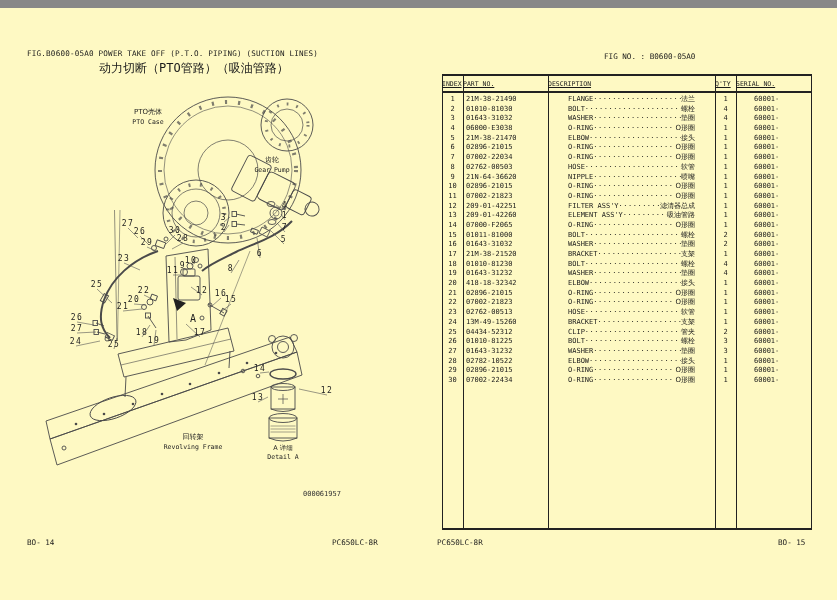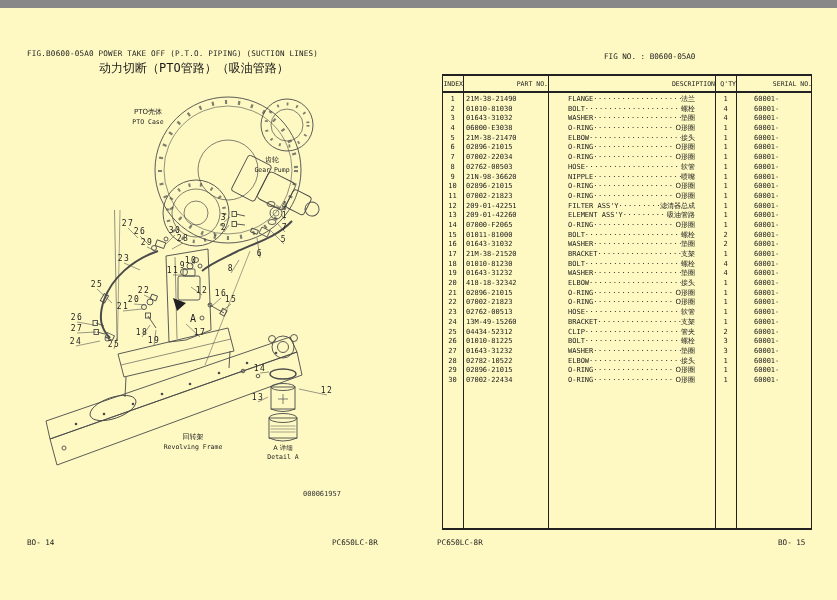--- a/index.html
+++ b/index.html
@@ -18,21 +18,21 @@
   .f1 { left:27px; } .f2 { left:332px; } .f3 { left:437px; } .f4 { left:778px; }
 
   
   .ptable {
     position:absolute; left:442px; top:66px; width:370px; height:456px;
     border-top:2px solid #222; border-bottom:2px solid #222;
   }
   .vl { position:absolute; top:0; bottom:0; width:1px; background:#222; }
   .phead { position:absolute; left:0; right:0; top:0; height:17px; display:flex;
            border-bottom:2px solid #222; align-items:center; font-size:6.5px; }
-  .phead > div { text-align:right; }
+  .phead > div { text-align:left;text-decoration:underline; }
   .rows { position:absolute; left:0; right:0; top:19px; }
   .prow { display:flex; height:9.7px; line-height:9.7px; font-size:7px; white-space:nowrap; }
   .c-idx { width:21px; text-align:center; }
   .c-part { width:85px; padding-left:3px; overflow:hidden; }
   .c-desc { width:167px; padding:0 20px; display:flex; overflow:hidden; }
   .c-desc .dots { flex:1; overflow:hidden; letter-spacing:0.5px; }
   .c-desc .zh { font-family:"DejaVu Sans", sans-serif; font-size:7px; }
   .c-qty { width:21px; text-align:center; }
   .c-ser { width:76px; padding-left:18px; }
 
@@ -347,21 +347,21 @@
           <div class="c-desc">
             <span>HOSE</span>
             <span class="dots">··························································································</span>
             <span class="zh">软管</span>
           </div>
           <div class="c-qty">1</div>
           <div class="c-ser">60001-</div>
         </div>
         <div class="prow">
           <div class="c-idx">9</div>
-          <div class="c-part">21N-98-36620</div>
+          <div class="c-part">21N-64-36620</div>
           <div class="c-desc">
             <span>NIPPLE</span>
             <span class="dots">··························································································</span>
             <span class="zh">喷嘴</span>
           </div>
           <div class="c-qty">1</div>
           <div class="c-ser">60001-</div>
         </div>
         <div class="prow">
           <div class="c-idx">10</div>

